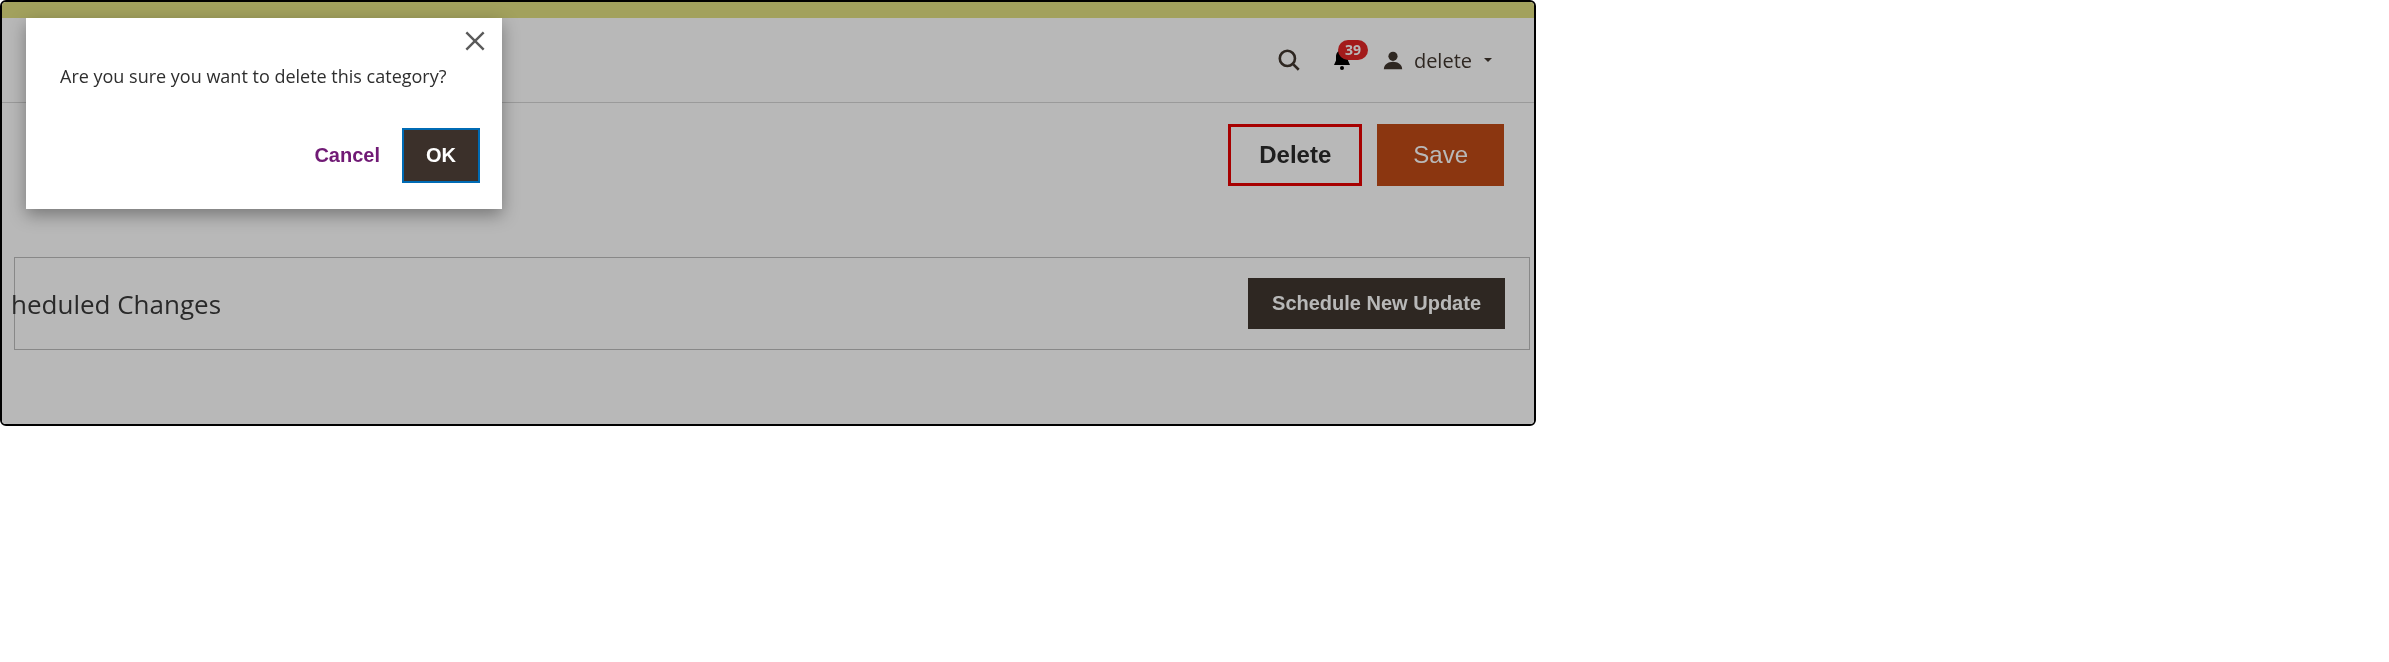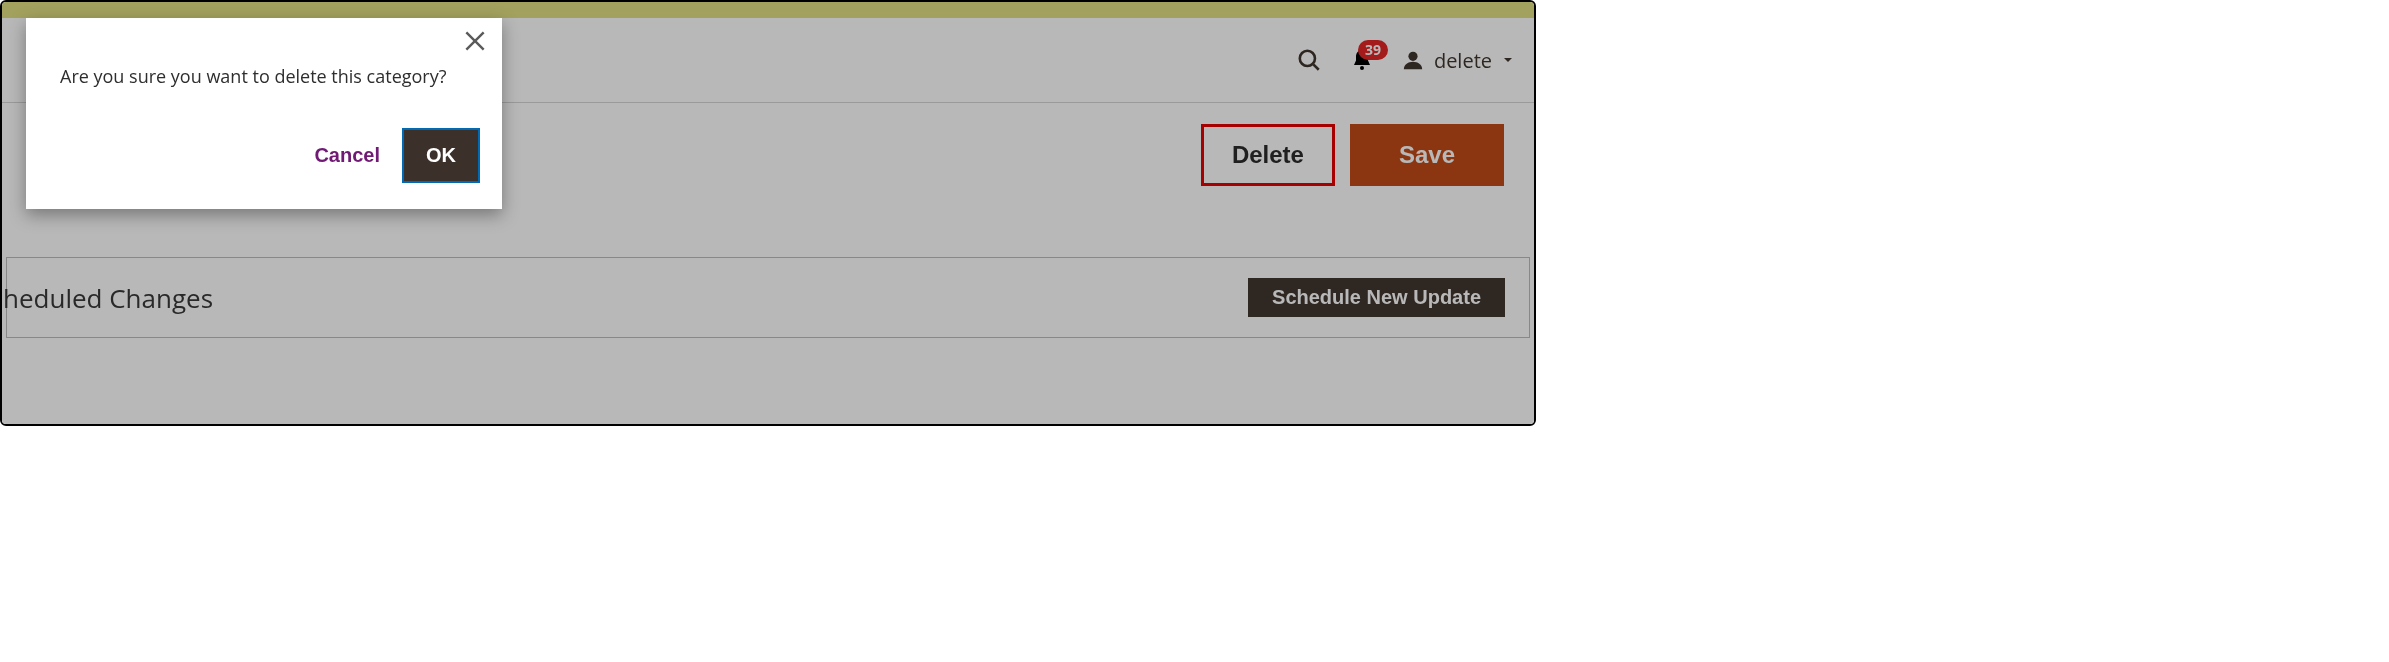--- a/index.html
+++ b/index.html
@@ -34,21 +34,21 @@
       position: absolute;
       top: 16px; left: 0; right: 0; bottom: 0;
       background: #fff;
     }
 
     .header-row {
       height: 84px;
       display: flex;
       align-items: center;
       justify-content: flex-end;
-      padding-right: 20px;
+      padding-right: 40px;
       gap: 28px;
     }
 
     .icon-btn {
       display: inline-flex;
       align-items: center;
       justify-content: center;
       cursor: pointer;
       background: transparent;
       border: none;
@@ -97,47 +97,47 @@
       color: #2b2b2b;
       font-weight: 700;
       font-size: 24px;
       padding: 14px 28px;
       cursor: pointer;
     }
     .btn-save {
       background: #c14b17;
       border: none;
       color: #fff;
-      font-weight: 700;
+      font-weight: 400;
       font-size: 24px;
-      padding: 17px 49px;
+      padding: 17px 36px;
       cursor: pointer;
     }
 
     .sched-panel {
-      margin: 50px 4px 0 4px;
+      margin: 50px 4px 0 12px;
       border: 1px solid #bdbdbd;
       padding: 20px 20px 20px 0;
       display: flex;
       align-items: center;
       justify-content: space-between;
     }
     .sched-title {
       font-size: 26px;
       font-weight: 400;
       color: #3a3a3a;
       margin-left: -4px;
     }
     .btn-dark {
       background: #403730;
       color: #fff;
       border: none;
       font-weight: 600;
       font-size: 20px;
-      padding: 8px 24px;
+      padding: 14px 24px;
       cursor: pointer;
       margin-right: 4px;
       text-align: center;
     }
 
     
     .modal {
       position: absolute;
       top: 16px; left: 24px;
       width: 476px;

